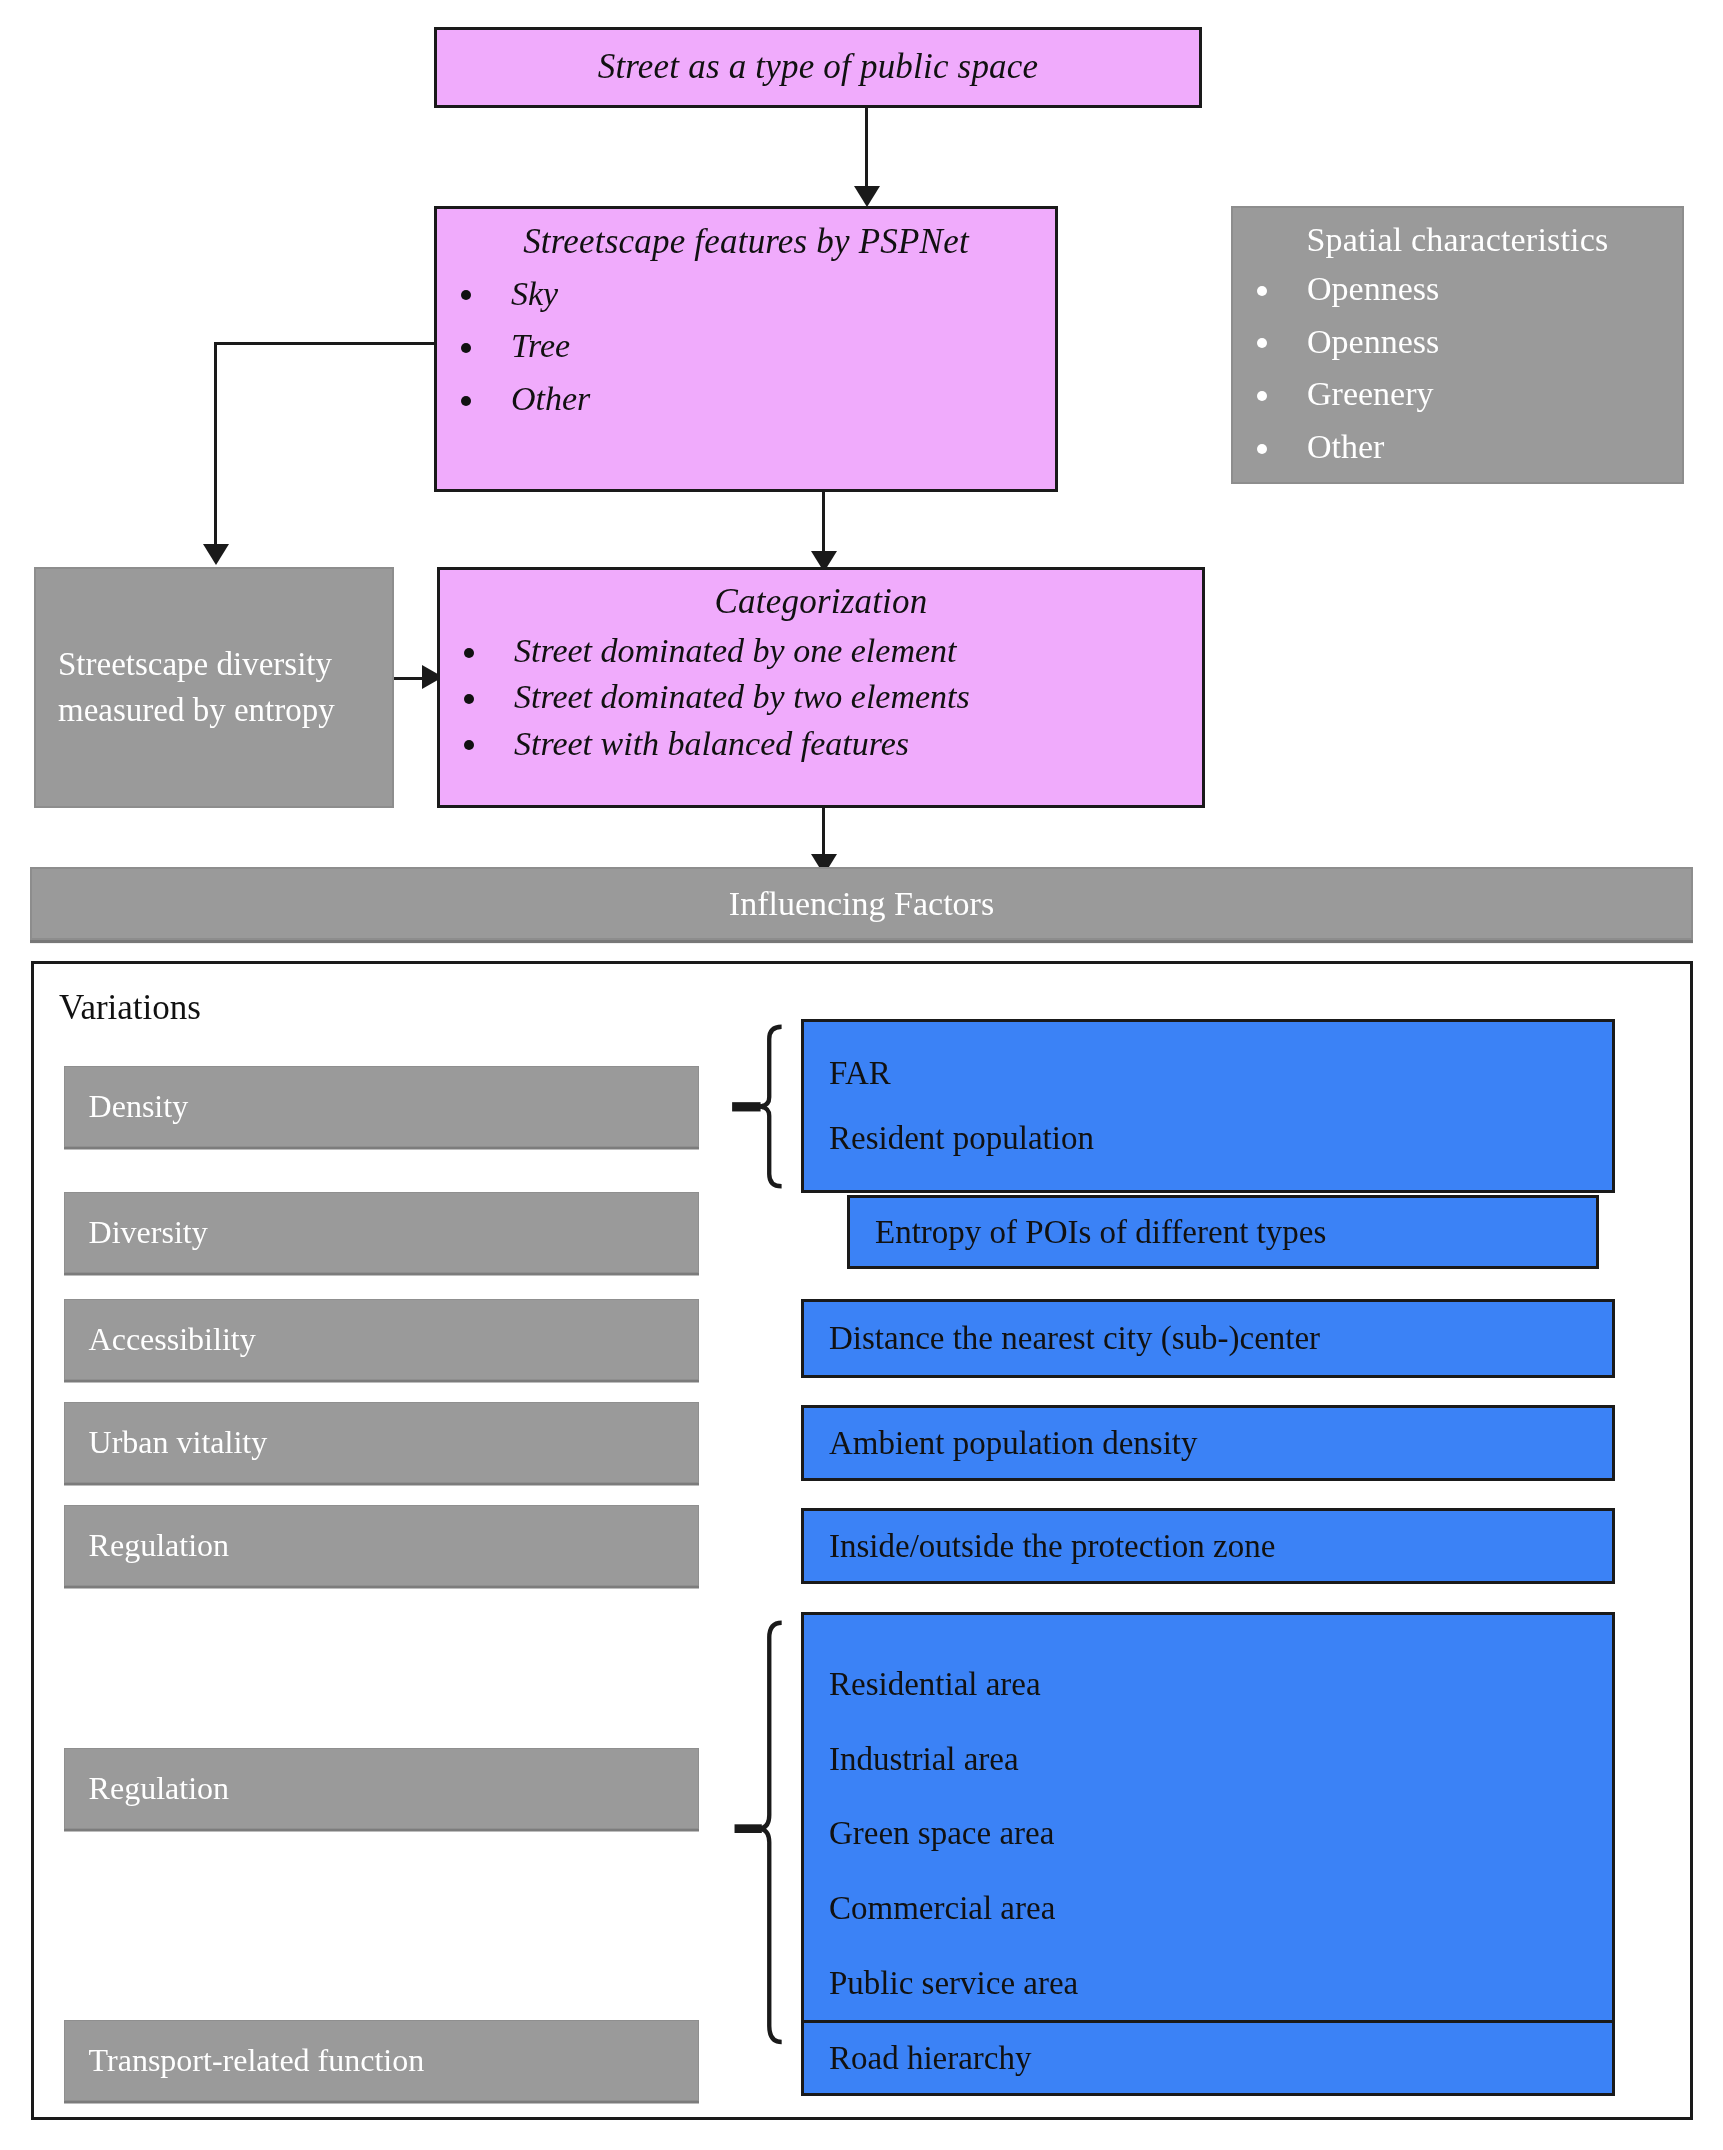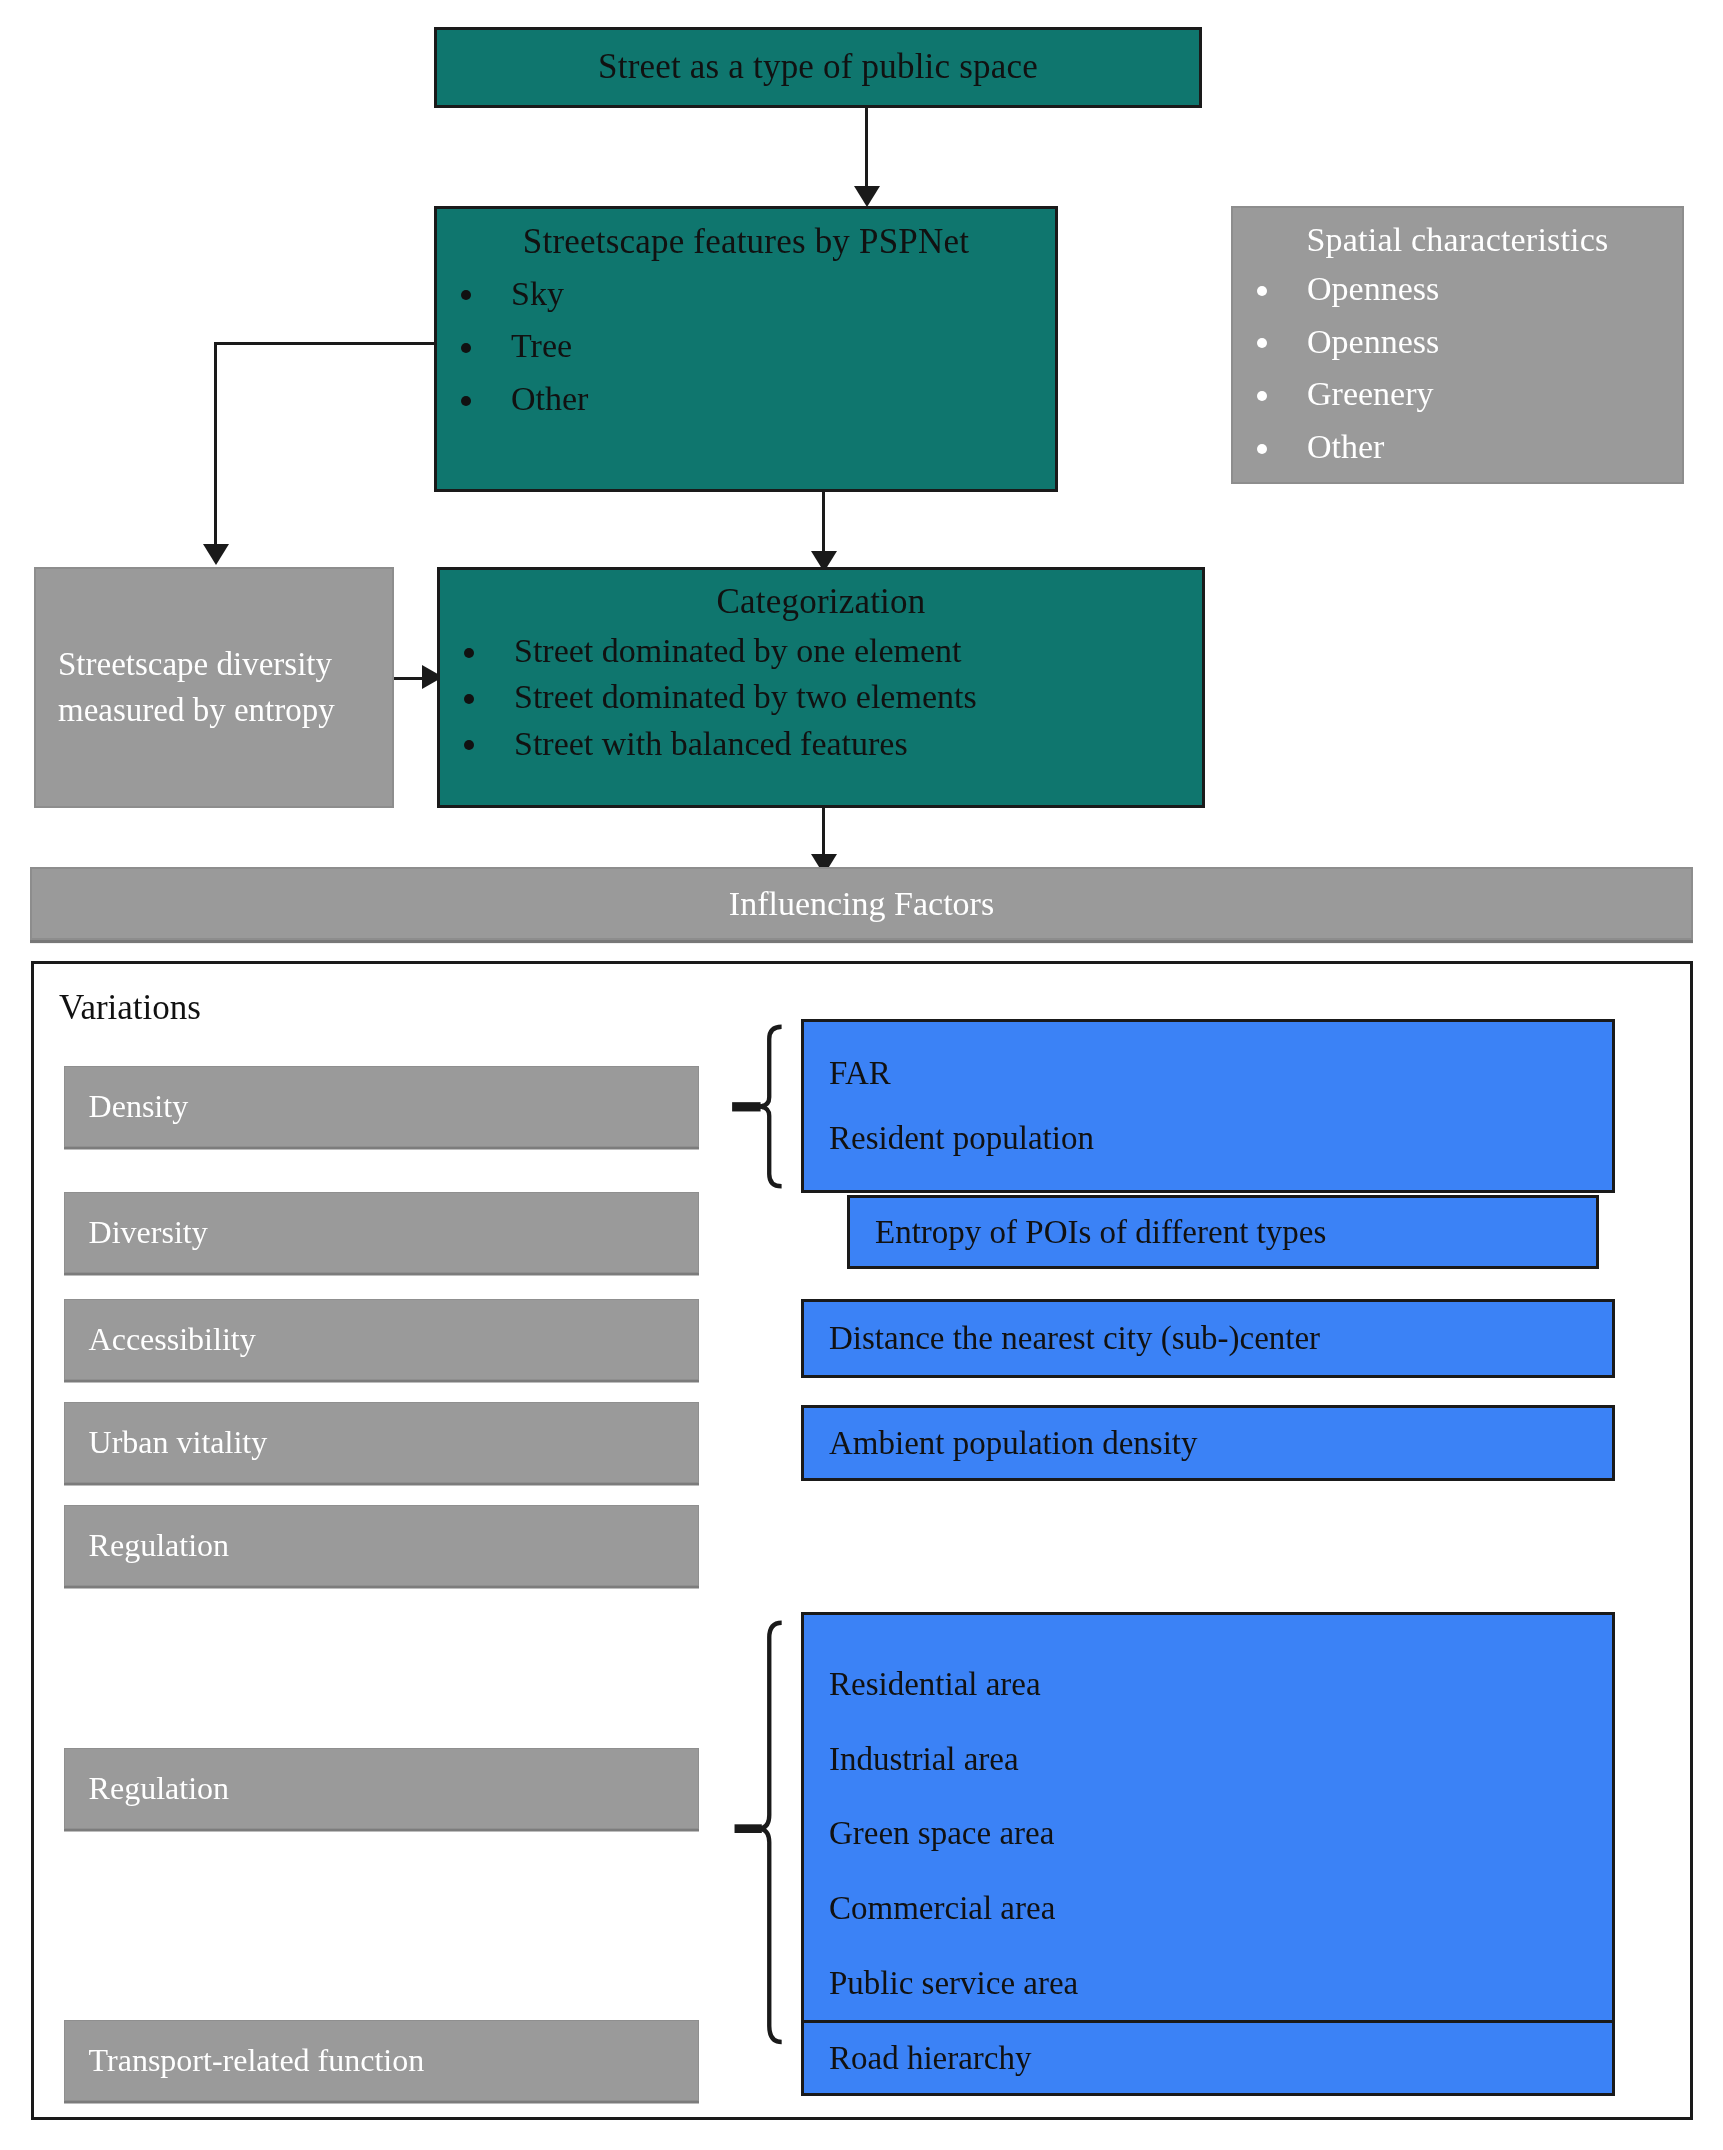--- a/index.html
+++ b/index.html
@@ -9,22 +9,23 @@
     position:relative;
     font-family:"Liberation Serif","DejaVu Serif",serif;
     color:#111;
     overflow:hidden;
   }
   .stage { position:absolute; left:0; top:0; width:1724px; height:2151px; }
 
   
   .wbox {
     position:absolute;
-    background:#0f766e;
+    background:#f0abfc;
     border:3.1px solid #1a1a1a;
+    font-style:italic;
   }
   .gbox {
     position:absolute;
     background:#9a9a9a;
     border:2.5px solid #8d8d8d;
     color:#ffffff;
   }
   .gbox.shadowed { box-shadow: 0 3.1px 0 0 #777; }
 
   .ctr-title {
@@ -213,20 +214,23 @@
   <div class="glabel" style="left:64px; top:1402px; width:635px; height:81px;">
     <span>Urban vitality</span>
   </div>
   <div class="cbox single" style="left:801px; top:1405px; width:814px; height:76px;">
     <span class="ln">Ambient population density</span>
   </div>
 
   <div class="glabel" style="left:64px; top:1505px; width:635px; height:81px;">
     <span>Regulation</span>
   </div>
+  <div class="cbox single" style="left:801px; top:1508px; width:814px; height:76px;">
+    <span class="ln">Inside/outside the protection zone</span>
+  </div>
 
   <div class="glabel" style="left:64px; top:1748px; width:635px; height:81px;">
     <span>Regulation</span>
   </div>
   <div class="brace" style="left:727px; top:1619px; width:56px; height:428px;">
     <svg width="56" height="428" viewBox="0 0 90 690">
       <path d="M88 6 Q68 6 68 30 L68 316 Q68 338 50 338 Q68 338 68 360 L68 656 Q68 682 88 682" fill="none" stroke="#1a1a1a" stroke-width="7"></path>
       <rect x="12" y="331" width="44" height="14" fill="#1a1a1a"></rect>
     </svg>
   </div>

